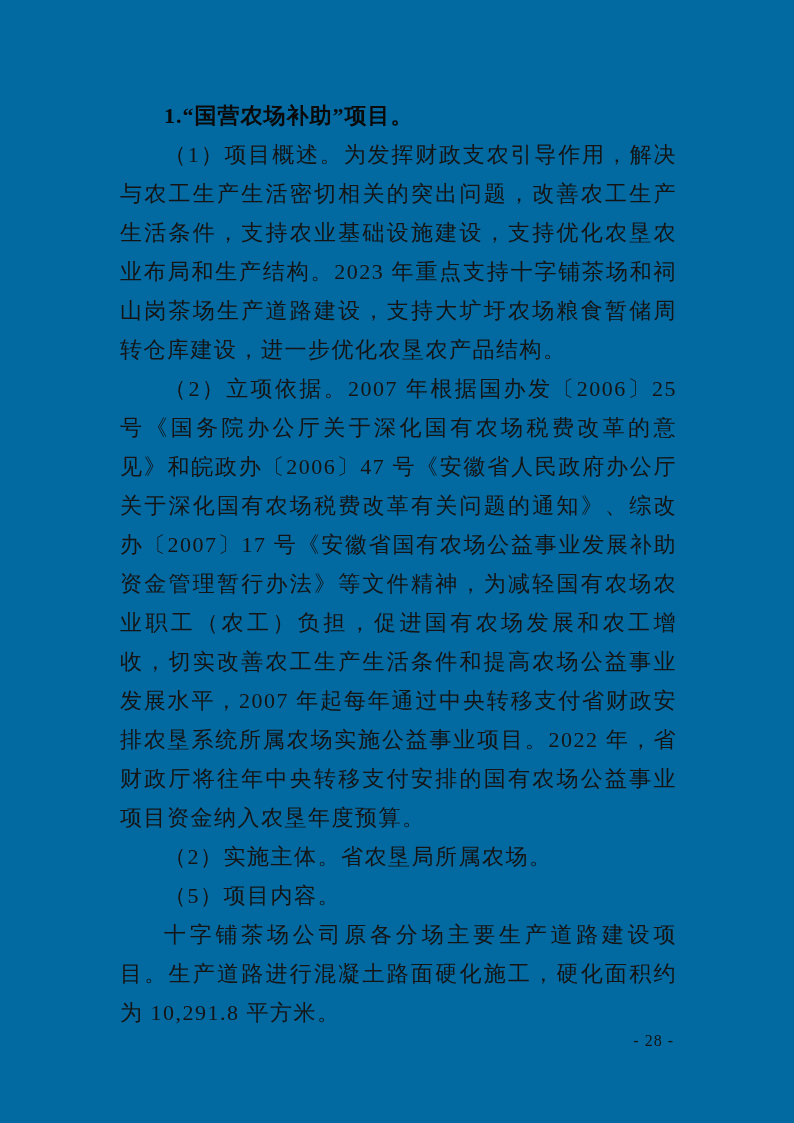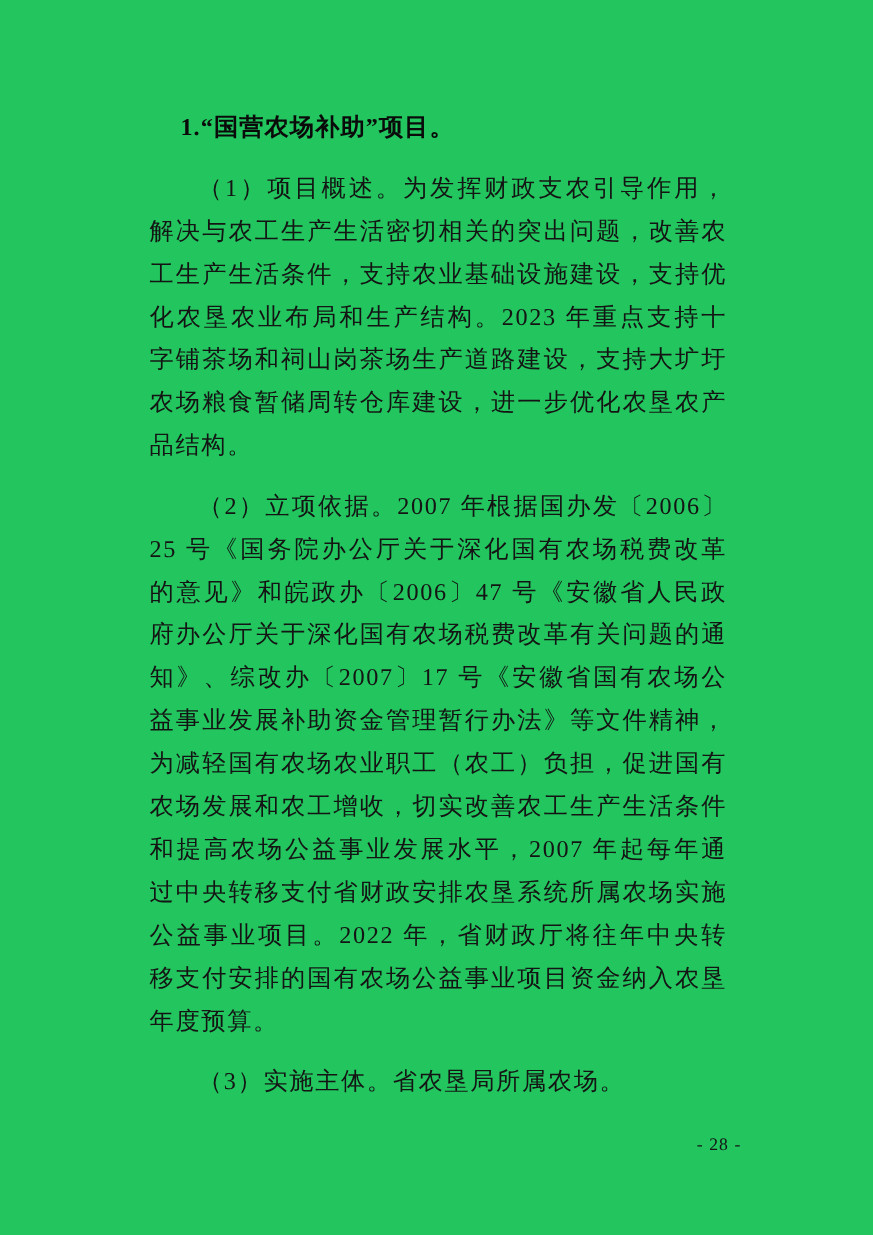--- a/index.html
+++ b/index.html
@@ -4,42 +4,42 @@
 <style>
   html, body {
     margin: 0;
     padding: 0;
     background: #ffffff;
   }
   .page {
     position: relative;
     width: 794px;
     height: 1123px;
-    background: #22c55e;
+    background: #0369a1;
     overflow: hidden;
     font-family: "Liberation Serif", "DejaVu Serif", serif;
     color: #111111;
   }
   .content {
     position: absolute;
     left: 120px;
     top: 96px;
     width: 557px;
   }
   .heading {
     margin: 0;
     font-size: 22px;
     line-height: 39px;
     font-weight: 700;
     text-indent: 2em;
     letter-spacing: 1px;
     color: #0a0a0a;
   }
   .para {
-    margin: 16px;
+    margin: 0;
     font-size: 22px;
     line-height: 39px;
     text-indent: 2em;
     text-align: justify;
     text-justify: inter-character;
     letter-spacing: 1.5px;
     color: #141414;
   }
   .page-number {
     position: absolute;
@@ -52,16 +52,18 @@
   }
 </style>
 </head>
 <body>
 
 <div class="page">
   <div class="content">
     <h1 class="heading">1.“国营农场补助”项目。</h1>
     <p class="para">（1）项目概述。为发挥财政支农引导作用，解决与农工生产生活密切相关的突出问题，改善农工生产生活条件，支持农业基础设施建设，支持优化农垦农业布局和生产结构。2023 年重点支持十字铺茶场和祠山岗茶场生产道路建设，支持大圹圩农场粮食暂储周转仓库建设，进一步优化农垦农产品结构。</p>
     <p class="para">（2）立项依据。2007 年根据国办发〔2006〕25 号《国务院办公厅关于深化国有农场税费改革的意见》和皖政办〔2006〕47 号《安徽省人民政府办公厅关于深化国有农场税费改革有关问题的通知》、综改办〔2007〕17 号《安徽省国有农场公益事业发展补助资金管理暂行办法》等文件精神，为减轻国有农场农业职工（农工）负担，促进国有农场发展和农工增收，切实改善农工生产生活条件和提高农场公益事业发展水平，2007 年起每年通过中央转移支付省财政安排农垦系统所属农场实施公益事业项目。2022 年，省财政厅将往年中央转移支付安排的国有农场公益事业项目资金纳入农垦年度预算。</p>
-    <p class="para">（3）实施主体。省农垦局所属农场。</p>
+    <p class="para">（2）实施主体。省农垦局所属农场。</p>
+    <p class="para">（5）项目内容。</p>
+    <p class="para">十字铺茶场公司原各分场主要生产道路建设项目。生产道路进行混凝土路面硬化施工，硬化面积约为 10,291.8 平方米。</p>
   </div>
   <div class="page-number">- 28 -</div>
 </div>
 
 </body></html>

